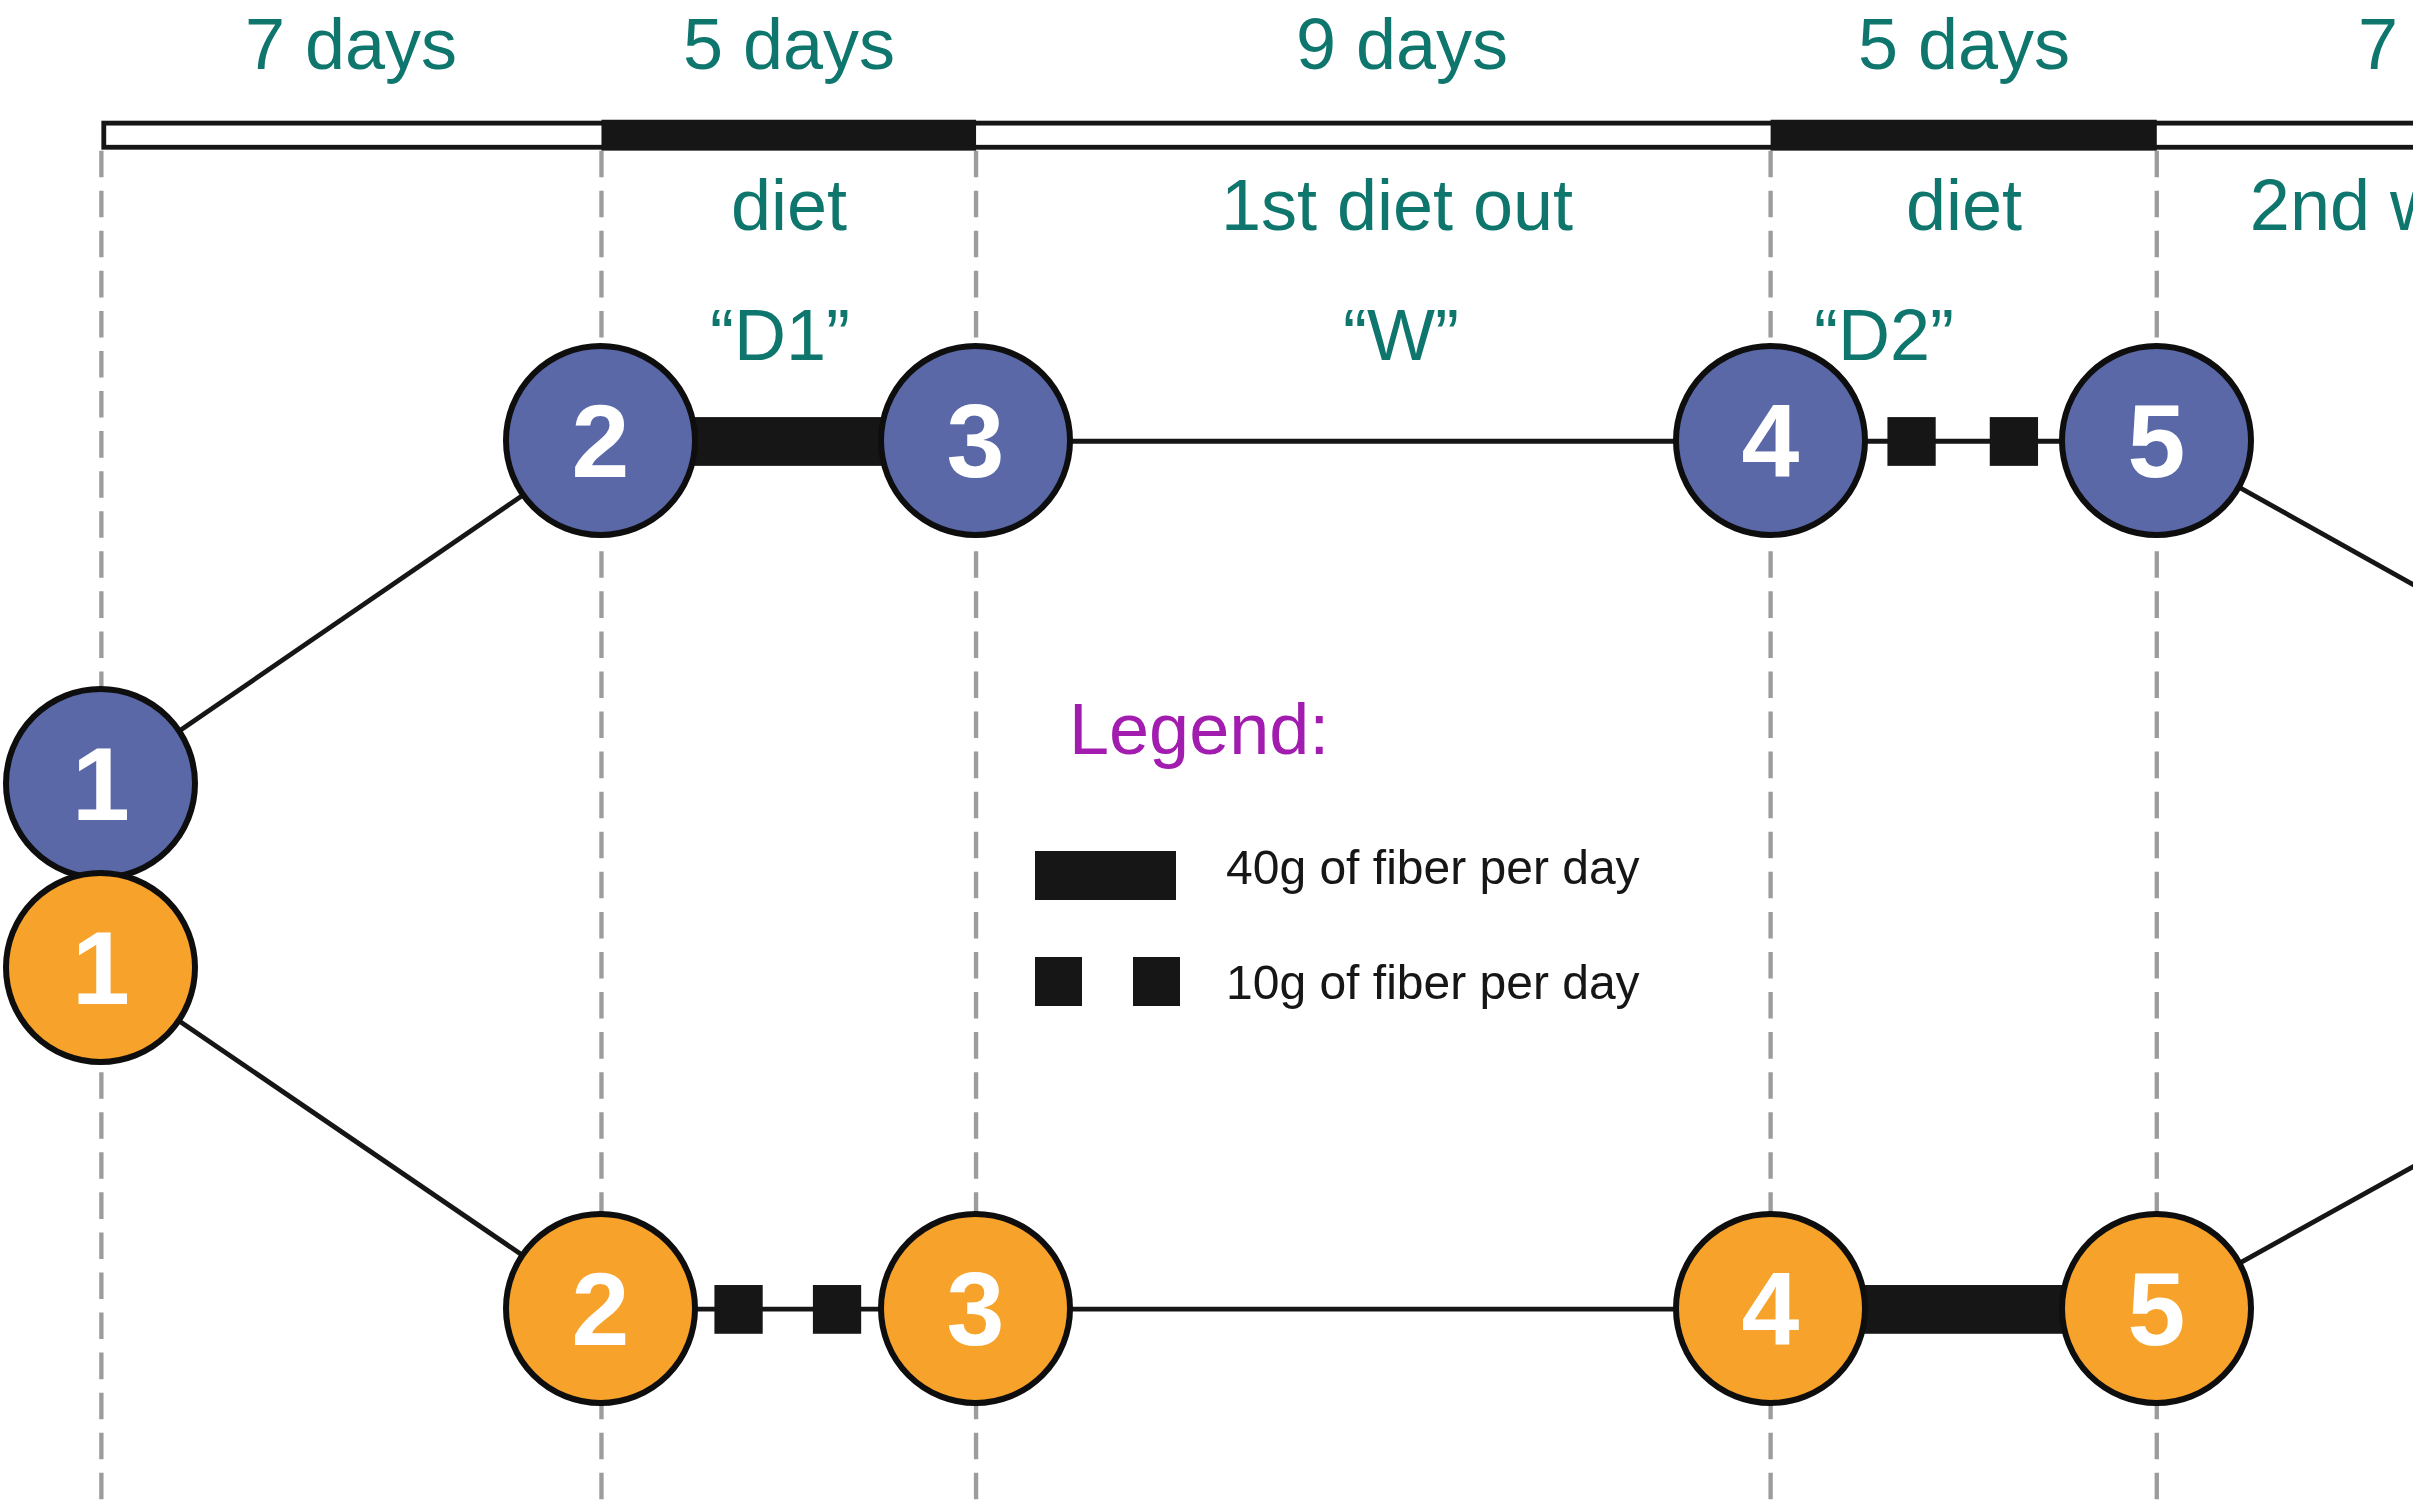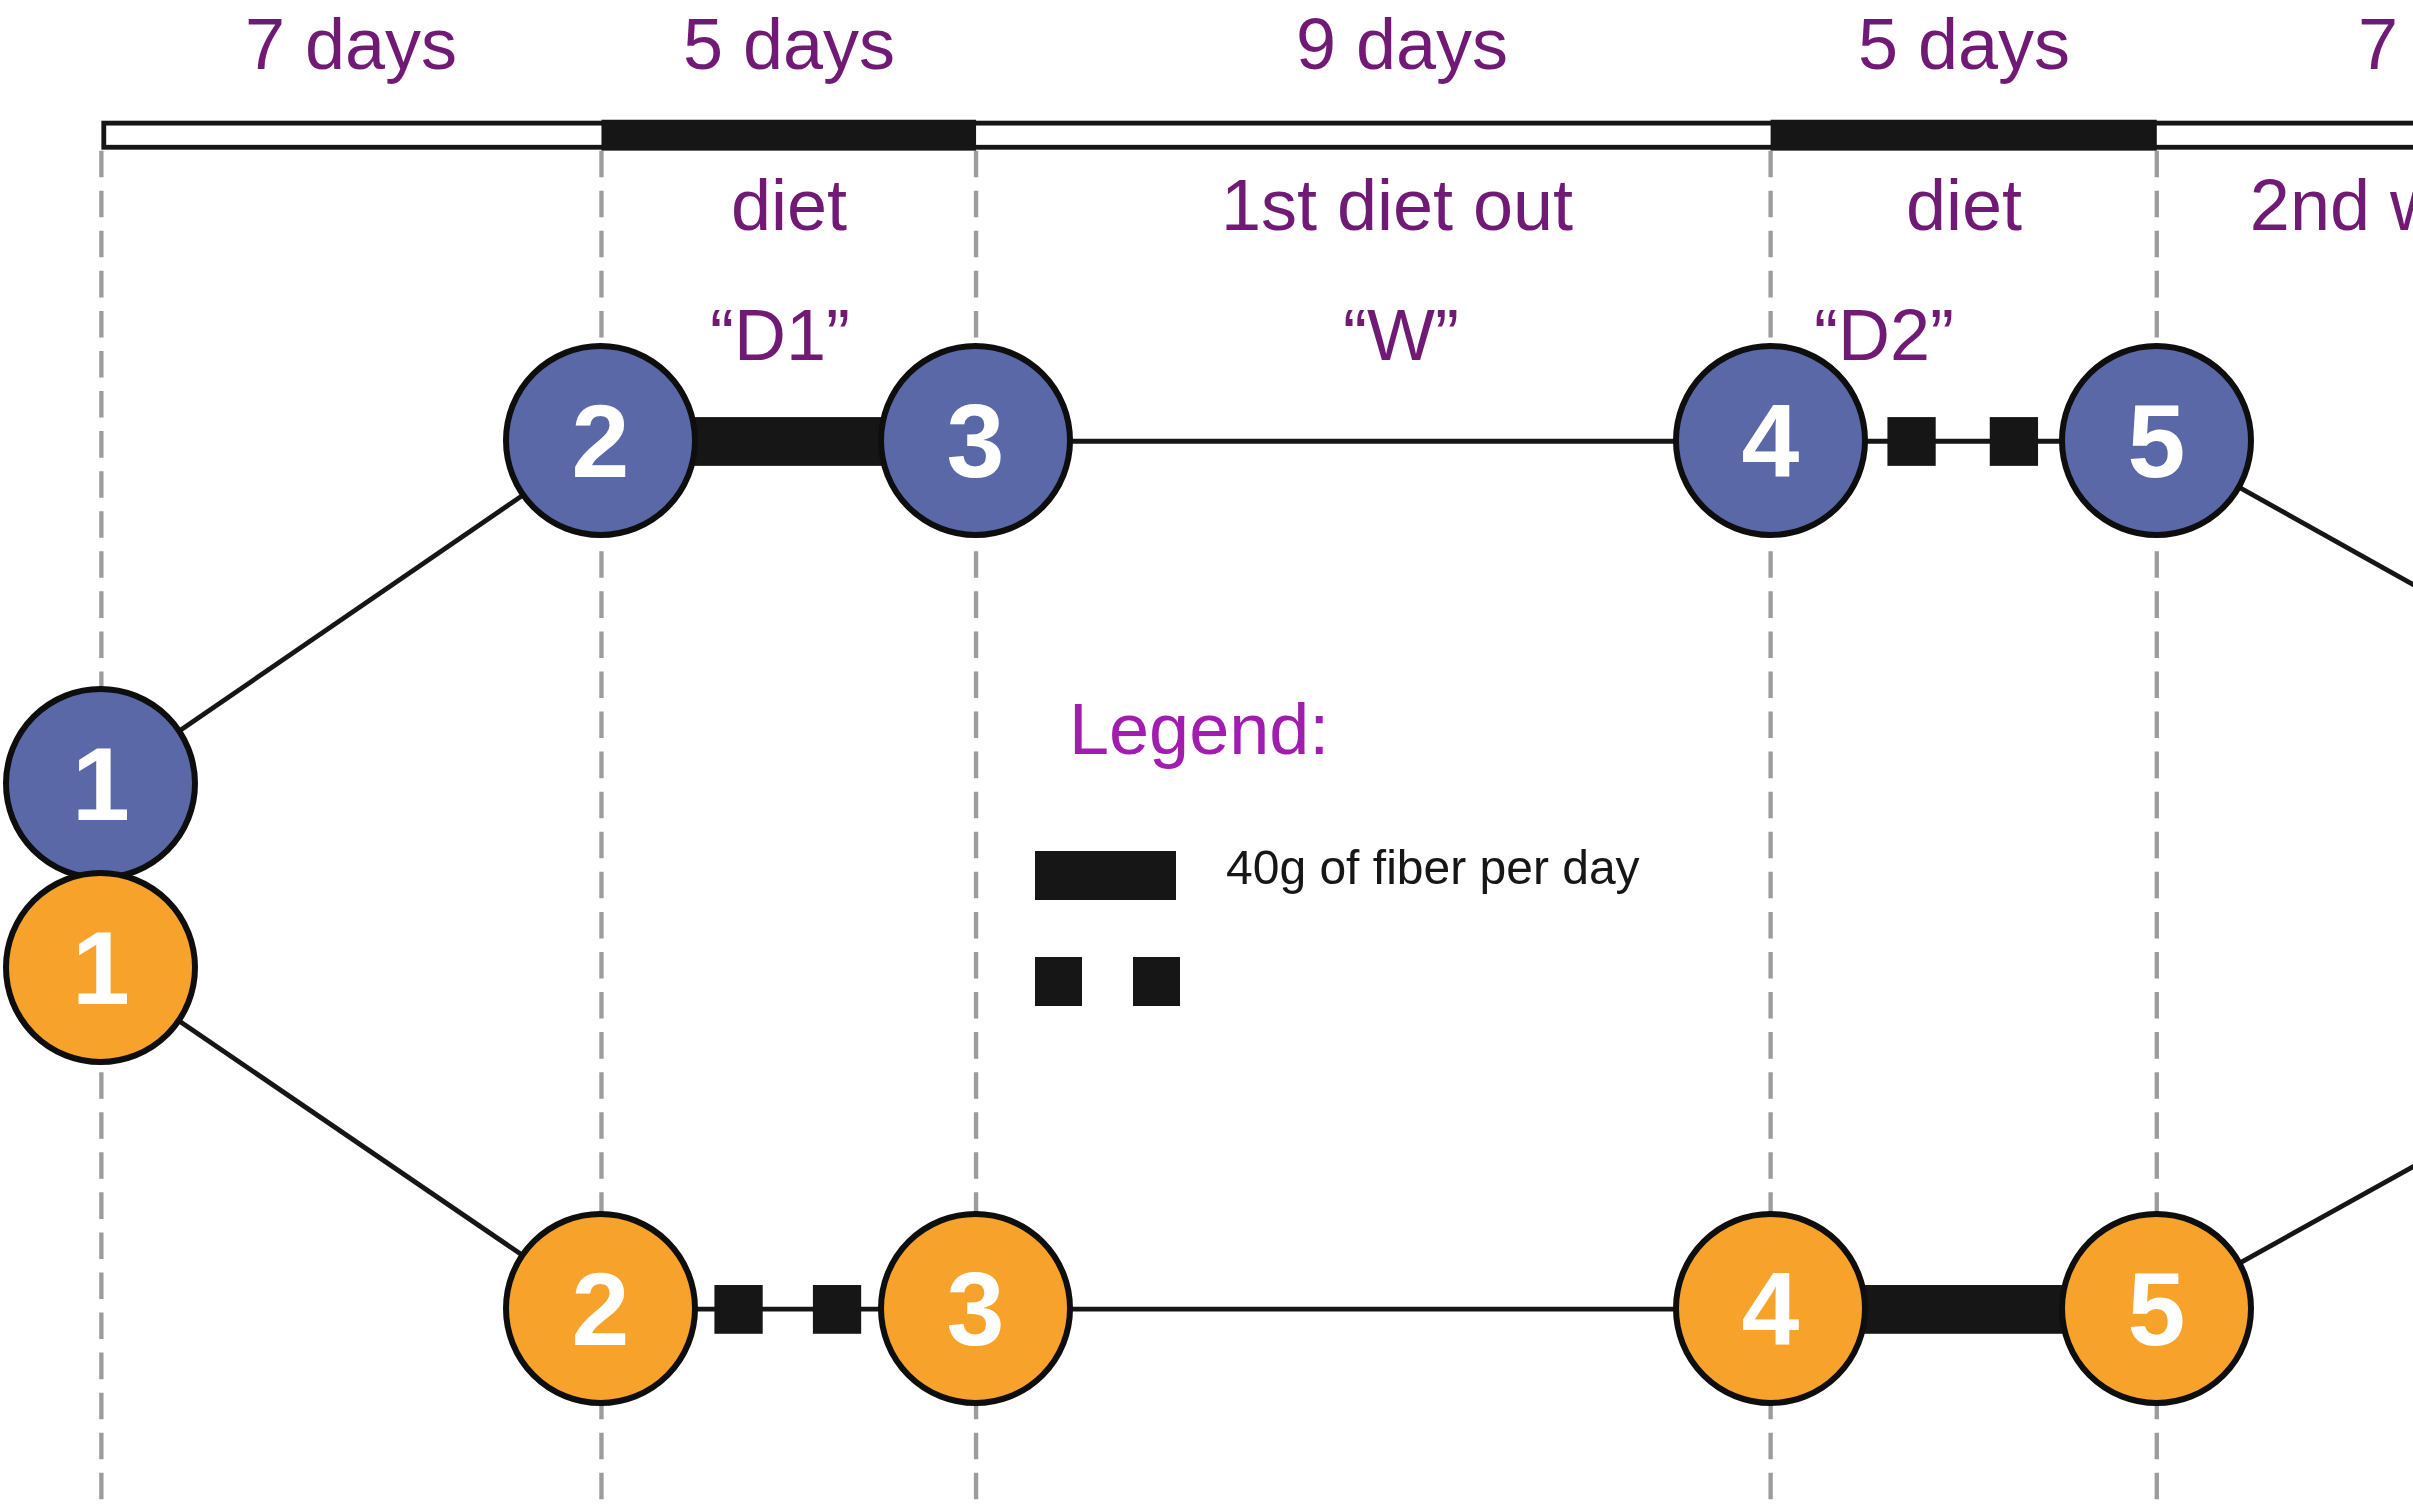--- a/index.html
+++ b/index.html
@@ -8,21 +8,21 @@
     width:2877px;height:1510px;
     background:#ffffff;
     font-family:"Liberation Sans", sans-serif;
     overflow:hidden;
   }
   svg.layer{position:absolute;left:0;top:0;z-index:1;}
   .lbl{
     position:absolute;
     font-size:72px;
     line-height:72px;
-    color:#701a75;
+    color:#0f766e;
     white-space:nowrap;
     z-index:3;
   }
   .lbl.centered{transform:translateX(-50%);}
   .node{
     position:absolute;
     width:183px;height:183px;
     border:6.3px solid #0e0e0e;
     border-radius:50%;
     box-sizing:content-box;
@@ -130,15 +130,16 @@
       <span class="num">5</span>
     </div>
 
   <div class="legend-title" style="left:1069px;top:693px">Legend:</div>
 
   <div class="legend-symbol" style="left:1035px;top:851px;width:141px;height:49px"></div>
   <div class="legend-label" style="left:1226px;top:832px">40g of fiber per day</div>
 
   <div class="legend-symbol" style="left:1035px;top:957px;width:47px;height:49px"></div>
   <div class="legend-symbol" style="left:1133px;top:957px;width:47px;height:49px"></div>
+  <div class="legend-label" style="left:1226px;top:947px">10g of fiber per day</div>
 
 </div>
 
 
 </body></html>

